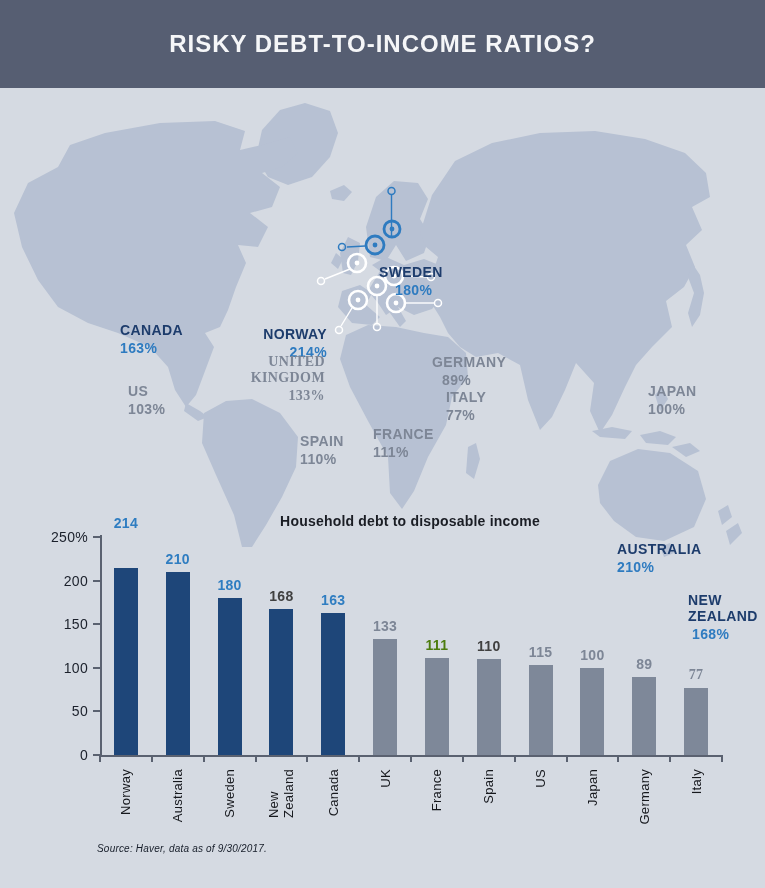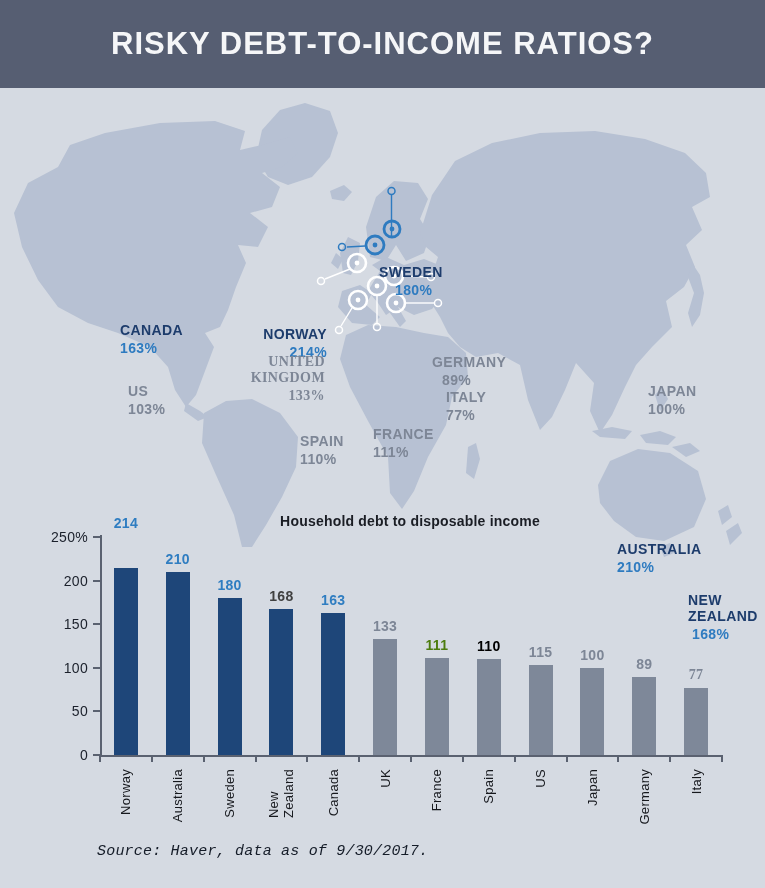--- a/index.html
+++ b/index.html
@@ -7,21 +7,21 @@
     position:relative;width:765px;height:888px;overflow:hidden;
     background:#d5dae2;font-family:"Liberation Sans",sans-serif;
     -webkit-font-smoothing:antialiased;
   }
   
   .header{
     position:absolute;top:0;left:0;width:765px;height:88px;
     background:#565e72;display:flex;align-items:center;justify-content:center;
   }
   .header .title{
-    color:#f5f6f8;font-size:31px;font-weight:bold;letter-spacing:1px;margin:0;
+    color:#f5f6f8;font-size:24px;font-weight:bold;letter-spacing:1px;margin:0;
   }
   
   .map{position:absolute;top:95px;left:0;width:765px;height:475px;}
   .map svg{position:absolute;top:0;left:0;}
   .map-label{
     position:absolute;font-weight:bold;font-size:14px;line-height:16px;
     letter-spacing:0.4px;white-space:nowrap;
   }
   .map-label.align-right{text-align:right;}
   .map-label .ml-name{display:block;}
@@ -46,22 +46,22 @@
     position:absolute;width:44px;text-align:center;font-size:14px;font-weight:bold;
     letter-spacing:0.3px;
   }
   .xlabel{
     position:absolute;writing-mode:vertical-rl;transform:rotate(180deg);
     font-size:13px;line-height:15px;color:#16181d;letter-spacing:0.3px;
     white-space:pre-line;
   }
   .source{
     position:absolute;left:97px;top:843px;
-    font-family:Liberation Mono, monospace;font-style:italic;
-    font-size:15px;color:#151c28;letter-spacing:0.2px;
+    font-family:Liberation Sans, sans-serif;font-style:italic;
+    font-size:10px;color:#151c28;letter-spacing:0.2px;
   }
 </style>
 </head>
 <body>
 
 <div class="page">
 
   <div class="header">
     <h1 class="title">RISKY DEBT-TO-INCOME RATIOS?</h1>
   </div>
@@ -251,21 +251,21 @@
         <div class="bar" style="left: 321.25px; top: 612.864px; width: 24px; height: 142.136px; background: rgb(30, 70, 121);"></div>
         <div class="bar-value" style="left: 311.25px; top: 591.864px; color: rgb(47, 125, 193);">163</div>
         <div class="xlabel" style="left: 325.75px; top: 769px; width: 15px;">Canada</div>
         <div class="bar" style="left: 373.083px; top: 639.024px; width: 24px; height: 115.976px; background: rgb(126, 136, 153);"></div>
         <div class="bar-value" style="left: 363.083px; top: 618.024px; color: rgb(125, 134, 150);">133</div>
         <div class="xlabel" style="left: 377.583px; top: 769px; width: 15px;">UK</div>
         <div class="bar" style="left: 424.917px; top: 658.208px; width: 24px; height: 96.792px; background: rgb(126, 136, 153);"></div>
         <div class="bar-value" style="left: 414.917px; top: 637.208px; color: #4d7c0f;">111</div>
         <div class="xlabel" style="left: 429.417px; top: 769px; width: 15px;">France</div>
         <div class="bar" style="left: 476.75px; top: 659.08px; width: 24px; height: 95.92px; background: rgb(126, 136, 153);"></div>
-        <div class="bar-value" style="left: 466.75px; top: 638.08px; color: #000000;">110</div>
+        <div class="bar-value" style="left: 466.75px; top: 638.08px; color: #404040;">110</div>
         <div class="xlabel" style="left: 481.25px; top: 769px; width: 15px;">Spain</div>
         <div class="bar" style="left: 528.583px; top: 665.184px; width: 24px; height: 89.816px; background: rgb(126, 136, 153);"></div>
         <div class="bar-value" style="left: 518.583px; top: 644.184px; color: rgb(125, 134, 150);">115</div>
         <div class="xlabel" style="left: 533.083px; top: 769px; width: 15px;">US</div>
         <div class="bar" style="left: 580.417px; top: 667.8px; width: 24px; height: 87.2px; background: rgb(126, 136, 153);"></div>
         <div class="bar-value" style="left: 570.417px; top: 646.8px; color: rgb(125, 134, 150);">100</div>
         <div class="xlabel" style="left: 584.917px; top: 769px; width: 15px;">Japan</div>
         <div class="bar" style="left: 632.25px; top: 677.392px; width: 24px; height: 77.608px; background: rgb(126, 136, 153);"></div>
         <div class="bar-value" style="left: 622.25px; top: 656.392px; color: rgb(125, 134, 150);">89</div>
         <div class="xlabel" style="left: 636.75px; top: 769px; width: 15px;">Germany</div>

